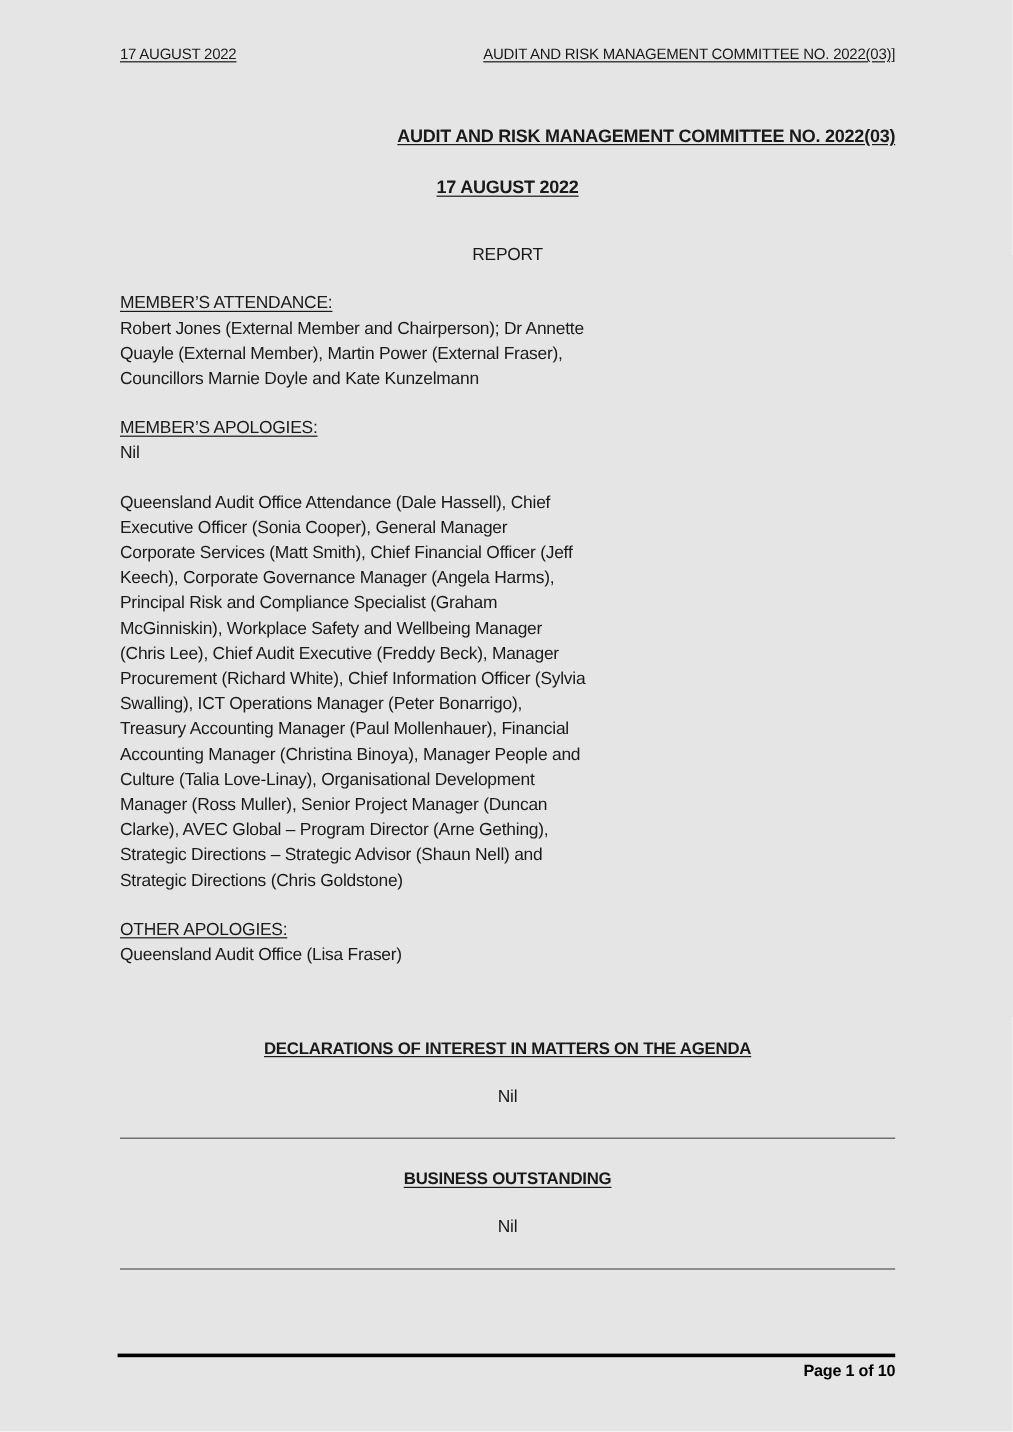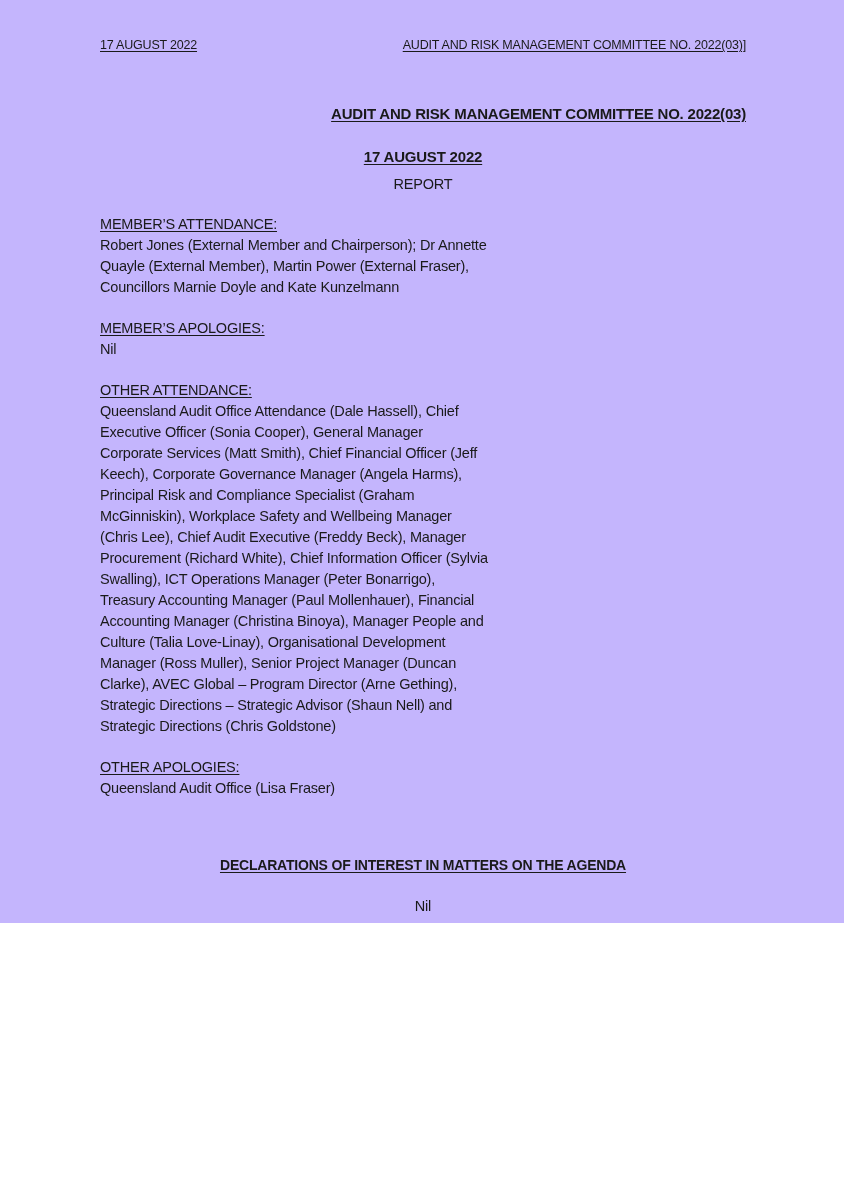--- a/index.html
+++ b/index.html
@@ -3,22 +3,22 @@
 <meta charset="utf-8">
 <style>
   html, body {
     margin: 0;
     padding: 0;
     background: #ffffff;
   }
   .page {
     position: relative;
     width: 844px;
-    height: 923px;
-    background: #c4b5fd;
+    height: 1193px;
+    background: #e5e5e5;
     color: #1a1a1a;
     font-family: "Liberation Sans", sans-serif;
     letter-spacing: -0.2px;
     overflow: hidden;
     box-sizing: border-box;
   }
   .content {
     padding: 38px 98px 0 100px;
   }
   
@@ -45,21 +45,21 @@
   }
   .doc-date {
     margin-top: 26px;
     text-align: center;
     font-size: 15px;
     font-weight: bold;
     text-decoration: underline;
     text-underline-offset: 2px;
   }
   .doc-type {
-    margin-top: 11px;
+    margin-top: 40px;
     text-align: center;
     font-size: 14.5px;
   }
   
   .rows {
     margin-top: 22px;
   }
   .att-row {
     display: flex;
     margin-top: 20px;
@@ -141,21 +141,20 @@
         <div class="att-label">MEMBER’S ATTENDANCE:</div>
         <div class="att-value">Robert Jones (External Member and Chairperson); Dr Annette Quayle (External Member), Martin Power (External Fraser), Councillors Marnie Doyle and Kate Kunzelmann</div>
       </div>
 
       <div class="att-row">
         <div class="att-label">MEMBER’S APOLOGIES:</div>
         <div class="att-value">Nil</div>
       </div>
 
       <div class="att-row">
-        <div class="att-label">OTHER ATTENDANCE:</div>
         <div class="att-value">Queensland Audit Office Attendance (Dale Hassell), Chief Executive Officer (Sonia Cooper), General Manager Corporate Services (Matt Smith), Chief Financial Officer (Jeff Keech), Corporate Governance Manager (Angela Harms), Principal Risk and Compliance Specialist (Graham McGinniskin), Workplace Safety and Wellbeing Manager (Chris Lee), Chief Audit Executive (Freddy Beck), Manager Procurement (Richard White), Chief Information Officer (Sylvia Swalling), ICT Operations Manager (Peter Bonarrigo), Treasury Accounting Manager (Paul Mollenhauer), Financial Accounting Manager (Christina Binoya), Manager People and Culture (Talia Love-Linay), Organisational Development Manager (Ross Muller), Senior Project Manager (Duncan Clarke), AVEC Global – Program Director (Arne Gething), Strategic Directions – Strategic Advisor (Shaun Nell) and Strategic Directions (Chris Goldstone)</div>
       </div>
 
       <div class="att-row">
         <div class="att-label">OTHER APOLOGIES:</div>
         <div class="att-value">Queensland Audit Office (Lisa Fraser)</div>
       </div>
 
     </div>
 

